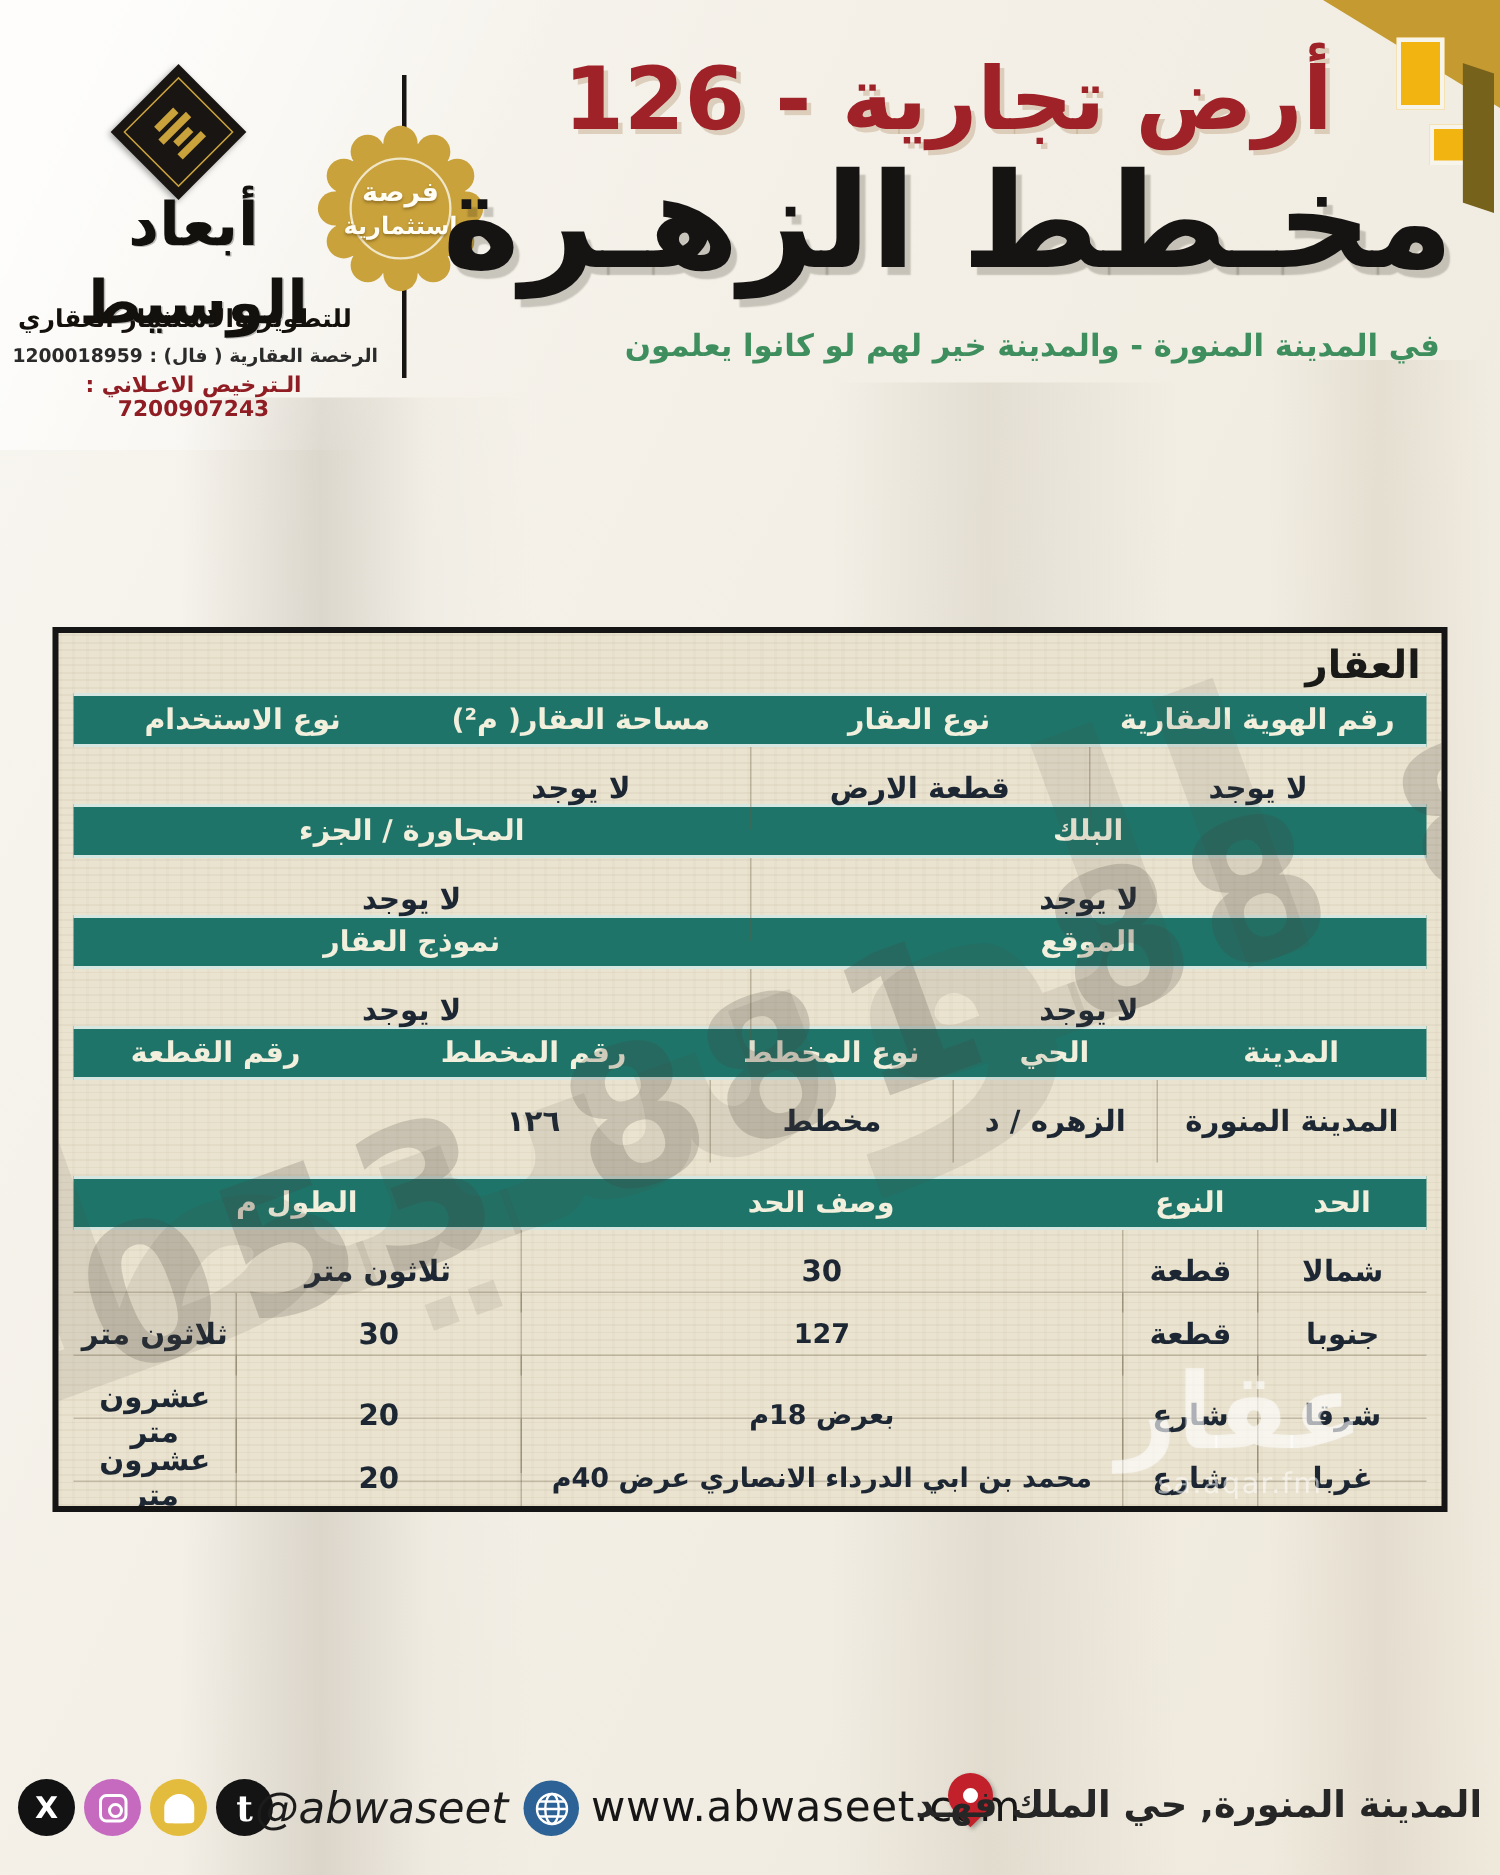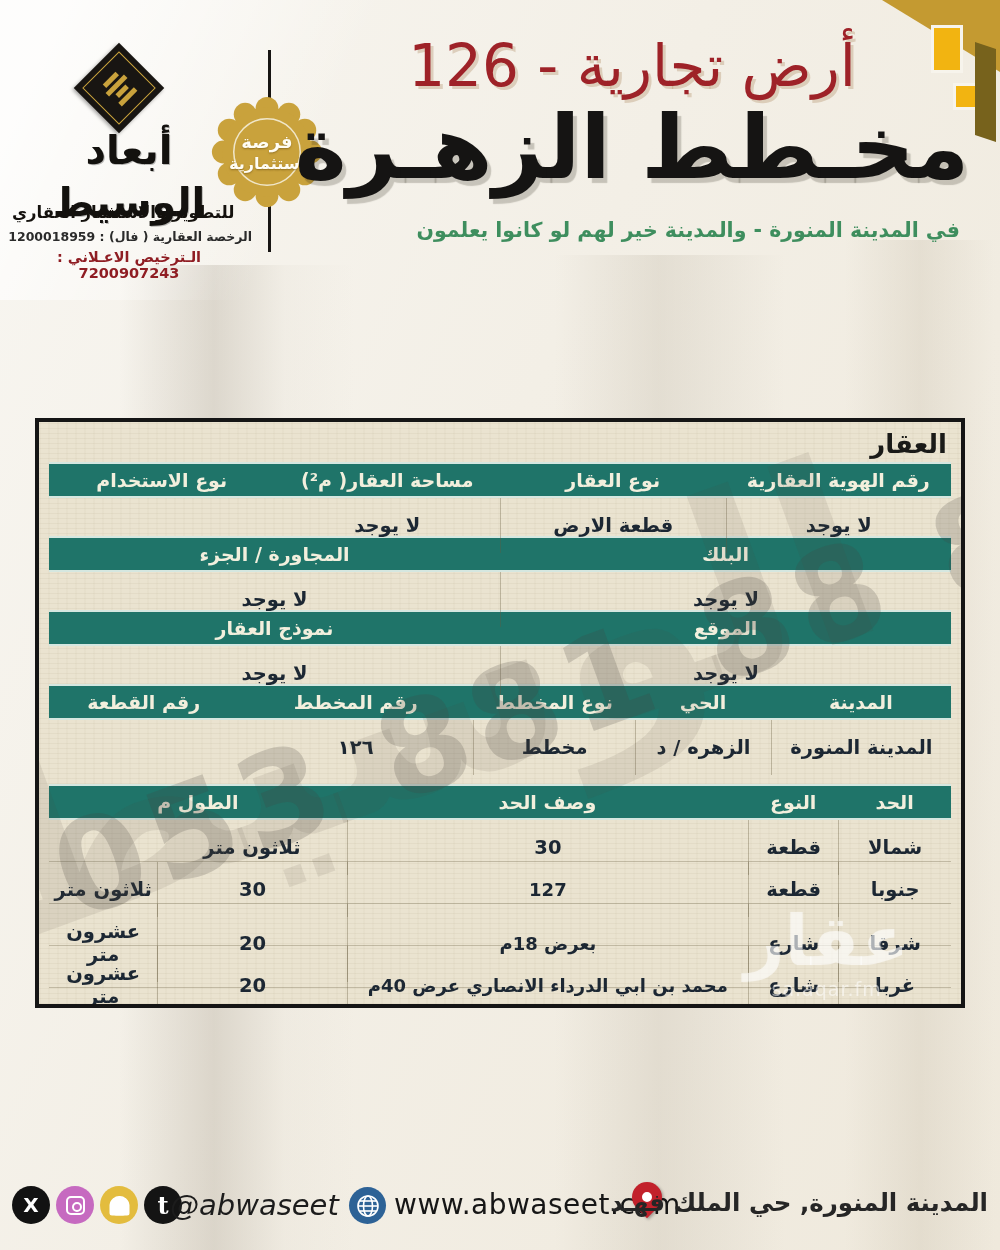--- a/index.html
+++ b/index.html
@@ -44,30 +44,30 @@
     text-shadow:1px 1px 0 rgba(0,0,0,.25); }
   .brand-tagline{ left:12px; top:203px; width:234px; text-align:left; direction:rtl;
     font-size:16.5px; font-weight:bold; color:#14110d; }
   .license1{ left:6px; top:229px; width:246px; text-align:right; direction:rtl;
     font-size:12.5px; font-weight:bold; color:#2b2b2b; }
   .license2{ left:6px; top:249px; width:246px; text-align:center; direction:rtl;
     font-size:14.5px; font-weight:bold; color:#8f1d23; }
   .divider-line{ left:268px; top:50px; width:3px; height:202px; background:#171513; }
 
   
-  .badge{ left:210px; top:95px; width:114px; height:114px;text-decoration:underline; }
+  .badge{ left:210px; top:82px; width:114px; height:114px;text-decoration:underline; }
   .badge svg{ position:absolute; inset:0; }
   .badge .btxt{ position:absolute; inset:0; display:flex; flex-direction:column;
     align-items:center; justify-content:center; gap:2px; direction:rtl;
     color:#fffdf4; font-weight:bold; text-shadow:0 1px 2px rgba(110,80,20,.6); }
   .badge .b1{ font-size:18px; } .badge .b2{ font-size:16px; }
 
   
   .title-red{ right:28px; top:32px; width:680px; text-align:center; direction:rtl;
-    font-size:58px; font-weight:400; color:#9e2228;
+    font-size:58px; font-weight:700; color:#9e2228;
     text-shadow:3px 3px 0 rgba(186,156,120,.4); }
   .title-black{ right:28px; top:96px; width:680px; text-align:center; direction:rtl;
     font-size:88px; font-weight:800; color:#151413; white-space:nowrap;
     text-shadow:4px 5px 1px rgba(40,35,25,.22); }
   .title-sub{ right:40px; top:218px; width:668px; text-align:right; direction:rtl;
     font-size:20.5px; font-weight:bold; color:#3e8e5e; }
 
   
   .tbox{ left:35px; top:418px; width:930px; height:590px; border:4px solid #151515;
     background:

